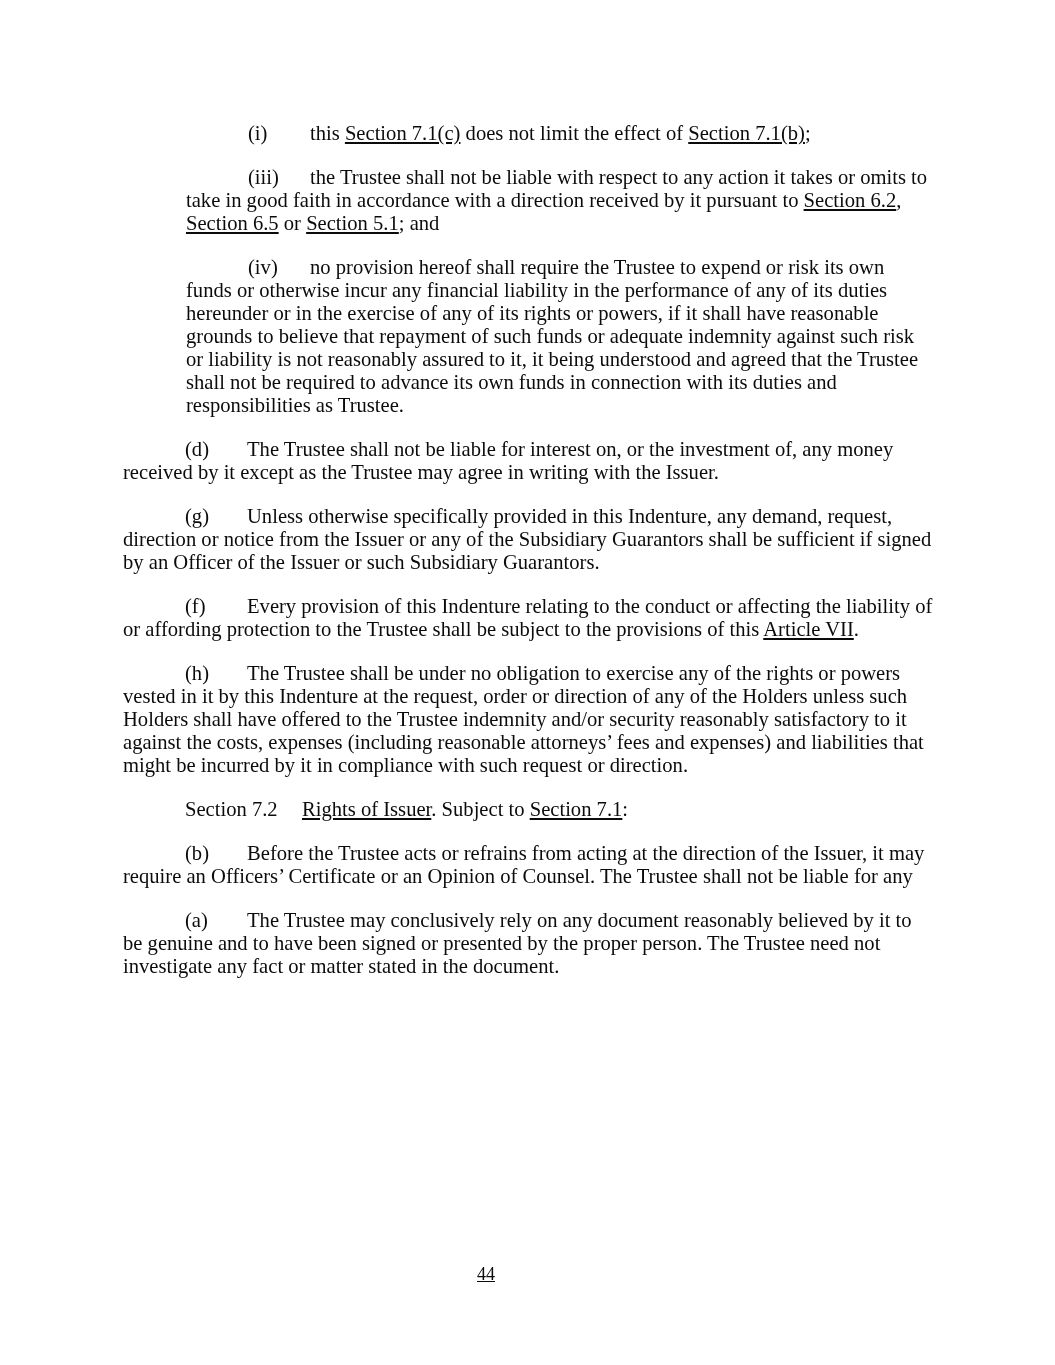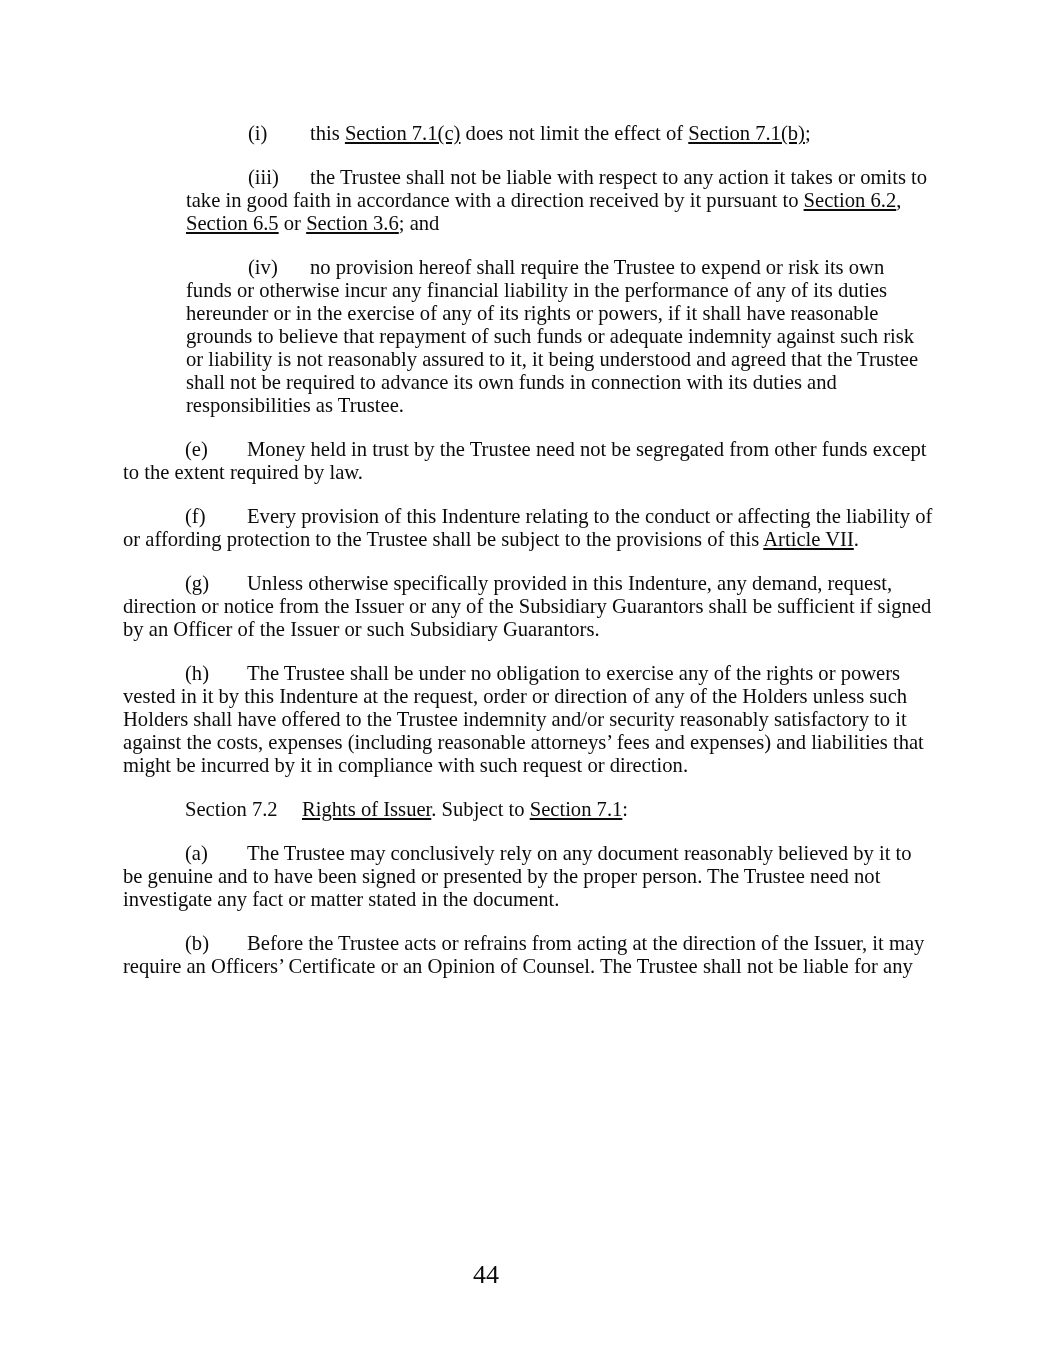--- a/index.html
+++ b/index.html
@@ -43,36 +43,37 @@
   .u {
     text-decoration: underline;
     text-underline-offset: 2px;
   }
   .footer {
     position: absolute;
     top: 1263px;
     left: 0;
     width: 100%;
     text-align: center;
-    font-size: 26px;
+    font-size: 18px;
     line-height: 23px;
+    text-decoration: underline;
   }
 </style>
 </head>
 <body>
 
 <div class="page">
   <div class="doc-body">
       <p class="para roman"><span class="label">(i)</span><span>this </span><span class="u">Section 7.1(c)</span><span> does not limit the effect of </span><span class="u">Section 7.1(b)</span><span>;</span></p>
-      <p class="para roman"><span class="label">(iii)</span><span>the Trustee shall not be liable with respect to any action it takes or omits to take in good faith in accordance with a direction received by it pursuant to </span><span class="u">Section 6.2</span><span>, </span><span class="u">Section 6.5</span><span> or </span><span class="u">Section 3.6</span><span>; and</span></p>
+      <p class="para roman"><span class="label">(iii)</span><span>the Trustee shall not be liable with respect to any action it takes or omits to take in good faith in accordance with a direction received by it pursuant to </span><span class="u">Section 6.2</span><span>, </span><span class="u">Section 6.5</span><span> or </span><span class="u">Section 5.1</span><span>; and</span></p>
       <p class="para roman"><span class="label">(iv)</span><span>no provision hereof shall require the Trustee to expend or risk its own funds or otherwise incur any financial liability in the performance of any of its duties hereunder or in the exercise of any of its rights or powers, if it shall have reasonable grounds to believe that repayment of such funds or adequate indemnity against such risk or liability is not reasonably assured to it, it being understood and agreed that the Trustee shall not be required to advance its own funds in connection with its duties and responsibilities as Trustee.</span></p>
-      <p class="para letter"><span class="label">(e)</span><span>Money held in trust by the Trustee need not be segregated from other funds except to the extent required by law.</span></p>
+      <p class="para letter"><span class="label">(d)</span><span>The Trustee shall not be liable for interest on, or the investment of, any money received by it except as the Trustee may agree in writing with the Issuer.</span></p>
+      <p class="para letter"><span class="label">(g)</span><span>Unless otherwise specifically provided in this Indenture, any demand, request, direction or notice from the Issuer or any of the Subsidiary Guarantors shall be sufficient if signed by an Officer of the Issuer or such Subsidiary Guarantors.</span></p>
       <p class="para letter"><span class="label">(f)</span><span>Every provision of this Indenture relating to the conduct or affecting the liability of or affording protection to the Trustee shall be subject to the provisions of this </span><span class="u">Article VII</span><span>.</span></p>
-      <p class="para letter"><span class="label">(g)</span><span>Unless otherwise specifically provided in this Indenture, any demand, request, direction or notice from the Issuer or any of the Subsidiary Guarantors shall be sufficient if signed by an Officer of the Issuer or such Subsidiary Guarantors.</span></p>
       <p class="para letter"><span class="label">(h)</span><span>The Trustee shall be under no obligation to exercise any of the rights or powers vested in it by this Indenture at the request, order or direction of any of the Holders unless such Holders shall have offered to the Trustee indemnity and/or security reasonably satisfactory to it against the costs, expenses (including reasonable attorneys’ fees and expenses) and liabilities that might be incurred by it in compliance with such request or direction.</span></p>
       <p class="para heading"><span class="label">Section 7.2</span><span class="u">Rights of Issuer</span><span>. Subject to </span><span class="u">Section 7.1</span><span>:</span></p>
+      <p class="para letter"><span class="label">(b)</span><span>Before the Trustee acts or refrains from acting at the direction of the Issuer, it may require an Officers’ Certificate or an Opinion of Counsel. The Trustee shall not be liable for any</span></p>
       <p class="para letter"><span class="label">(a)</span><span>The Trustee may conclusively rely on any document reasonably believed by it to be genuine and to have been signed or presented by the proper person. The Trustee need not investigate any fact or matter stated in the document.</span></p>
-      <p class="para letter"><span class="label">(b)</span><span>Before the Trustee acts or refrains from acting at the direction of the Issuer, it may require an Officers’ Certificate or an Opinion of Counsel. The Trustee shall not be liable for any</span></p>
     </div>
   <div class="footer">
     <span>44</span>
   </div>
 </div>
 
 </body></html>

